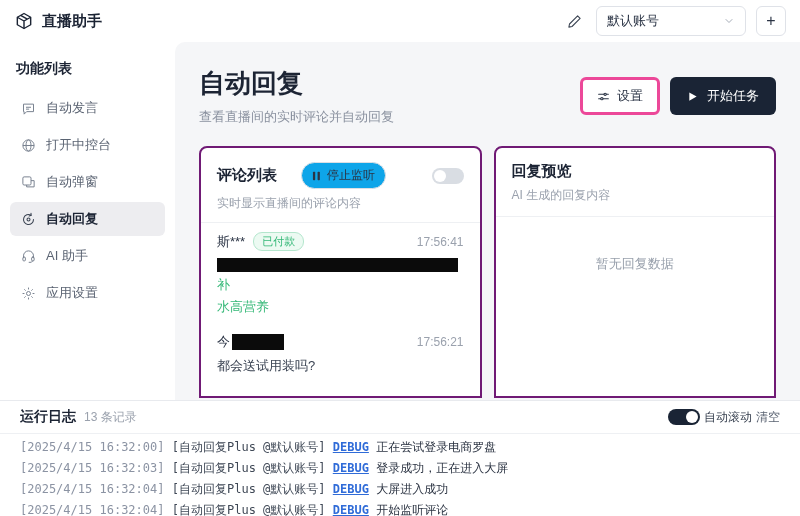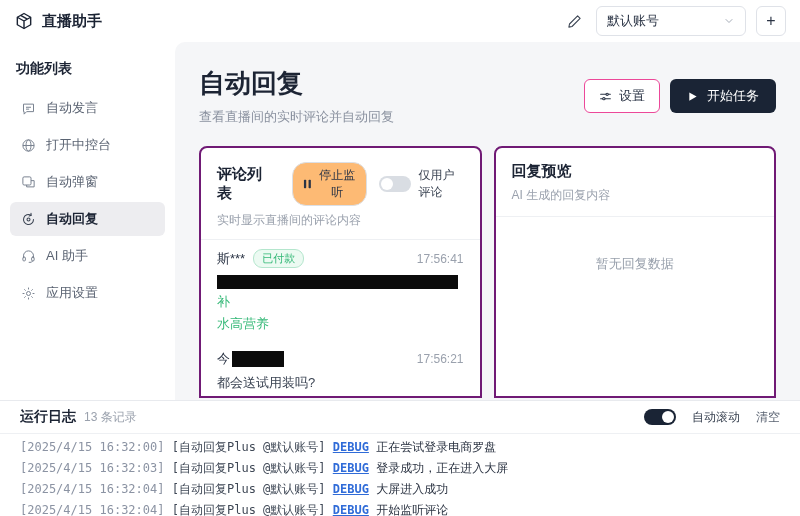--- a/index.html
+++ b/index.html
@@ -37,40 +37,40 @@
   .nav-item .nav-ic { color:#7a8391; }
   .nav-item.active { background:#ededf0; color:#1c2434; font-weight:bold; }
   .nav-item.active .nav-ic { color:#3a4352; }
 
   .main { flex:1; background:#f5f6f8; border-top-left-radius:10px; padding:24px 24px 0; overflow:hidden; }
   .page-head { display:flex; align-items:center; }
   .page-title { font-size:26px; font-weight:bold; color:#1c2434; }
   .page-sub { font-size:13px; color:#8a919f; margin-top:7px; }
   .head-actions { margin-left:auto; display:flex; gap:10px; }
   .btn-plain {
-    display:flex; align-items:center; gap:7px; background:#fff; border:1px solid #ec4899;
+    display:flex; align-items:center; gap:7px; background:#fff; border:3px solid #ec4899;
     border-radius:6px; padding:7px 14px; font-size:13px; color:#2b3445; cursor:pointer;
   }
   .btn-primary {
     display:flex; align-items:center; gap:9px; background:#1a2435; border:none;
     border-radius:6px; padding:8px 17px; font-size:13px; color:#fff; cursor:pointer;
   }
 
   
   .cards { display:flex; gap:12px; margin-top:20px; height:252px; }
   .card {
     flex:1; background:#fff; border:2px solid #701a75; border-radius:8px 8px 0 0;
     overflow:hidden; display:flex; flex-direction:column;
   }
   .card-head { padding:14px 16px 10px; border-bottom:1px solid #eef0f3; }
   .card-head-row { display:flex; align-items:center; gap:12px; }
   .card-title { font-size:15px; font-weight:bold; color:#1c2434; }
   .card-sub { font-size:12px; color:#9aa1ad; margin-top:6px; }
   .btn-small {
-    display:flex; align-items:center; gap:6px; background:#fdba74; border:1px solid #dcdfe4;
+    display:flex; align-items:center; gap:6px; background:#0ea5e9; border:1px solid #dcdfe4;
     border-radius:14px; padding:4px 10px; font-size:12px; color:#2b3445; cursor:pointer;margin-left:12px;
   }
   .toggle-group { margin-left:auto; display:flex; align-items:center; gap:7px; }
   .toggle { width:32px; height:16px; border-radius:8px; position:relative; cursor:pointer; flex-shrink:0; }
   .toggle.off { background:#d9dde3; }
   .toggle.on  { background:#1a2435; }
   .toggle .knob { position:absolute; top:2px; width:12px; height:12px; border-radius:50%; background:#fff; }
   .toggle.off .knob { left:2px; }
   .toggle.on  .knob { right:2px; }
   .toggle-label { font-size:12px; color:#3a4352; }
@@ -89,21 +89,21 @@
   .redact { display:inline-block; background:#0b0b0b; height:14px; vertical-align:-2px; }
   .redact.name { height:16px; vertical-align:-4px; }
 
   .preview-empty { flex:1; display:flex; justify-content:center; padding-top:38px; font-size:13px; color:#98a0ac; }
 
   
   .logs { height:116px; border-top:1px solid #e8eaee; background:#fff; }
   .logs-head { display:flex; align-items:center; padding:7px 20px; border-bottom:1px solid #eef0f3; }
   .logs-title { font-size:14px; font-weight:bold; color:#1c2434; }
   .logs-count { font-size:12px; color:#9aa1ad; margin-left:8px; }
-  .logs-actions { margin-left:auto; display:flex; align-items:flex-start; gap:16px; }
+  .logs-actions { margin-left:auto; display:flex; align-items:flex-start; gap:4px; }
   .clear-link { font-size:12px; color:#5a6372; background:none; border:none; cursor:pointer; }
   .log-rows { padding-top:3px; }
   .log-row { font-family:"DejaVu Sans Mono",monospace; font-size:12px; padding:2px 20px; white-space:nowrap; }
   .log-time { color:#8b93a3; }
   .log-src { color:#3f4856; }
   .log-level { color:#2f6bd8; font-weight:bold;text-decoration:underline; }
   .log-msg { color:#2b3342; font-family:"Liberation Sans","DejaVu Sans",sans-serif; }
 </style>
 </head>
 <body>
@@ -250,21 +250,20 @@
                     <rect x="1" y="1" width="3.2" height="12" rx="1"></rect>
                     <rect x="7.5" y="1" width="3.2" height="12" rx="1"></rect>
                   </svg>
               </span>
               <span>停止监听</span>
             </button>
             <div class="toggle-group">
               <div class="toggle off">
                   <div class="knob"></div>
                 </div>
-              <span class="toggle-label">仅用户评论</span>
             </div>
           </div>
           <div class="card-sub">实时显示直播间的评论内容</div>
         </div>
 
         <div class="comment-list">
 
           <div class="comment">
             <div class="comment-top">
               <span class="comment-name">斯***</span>

